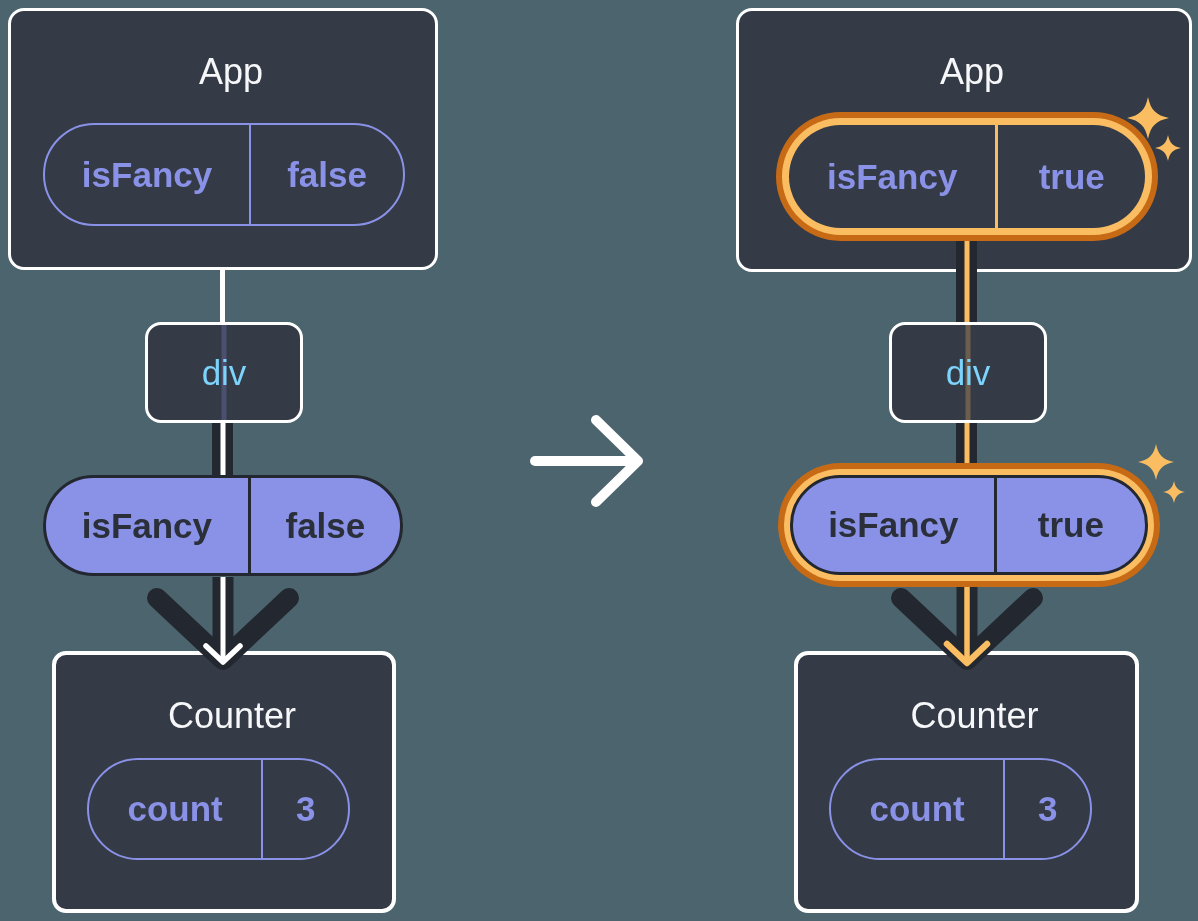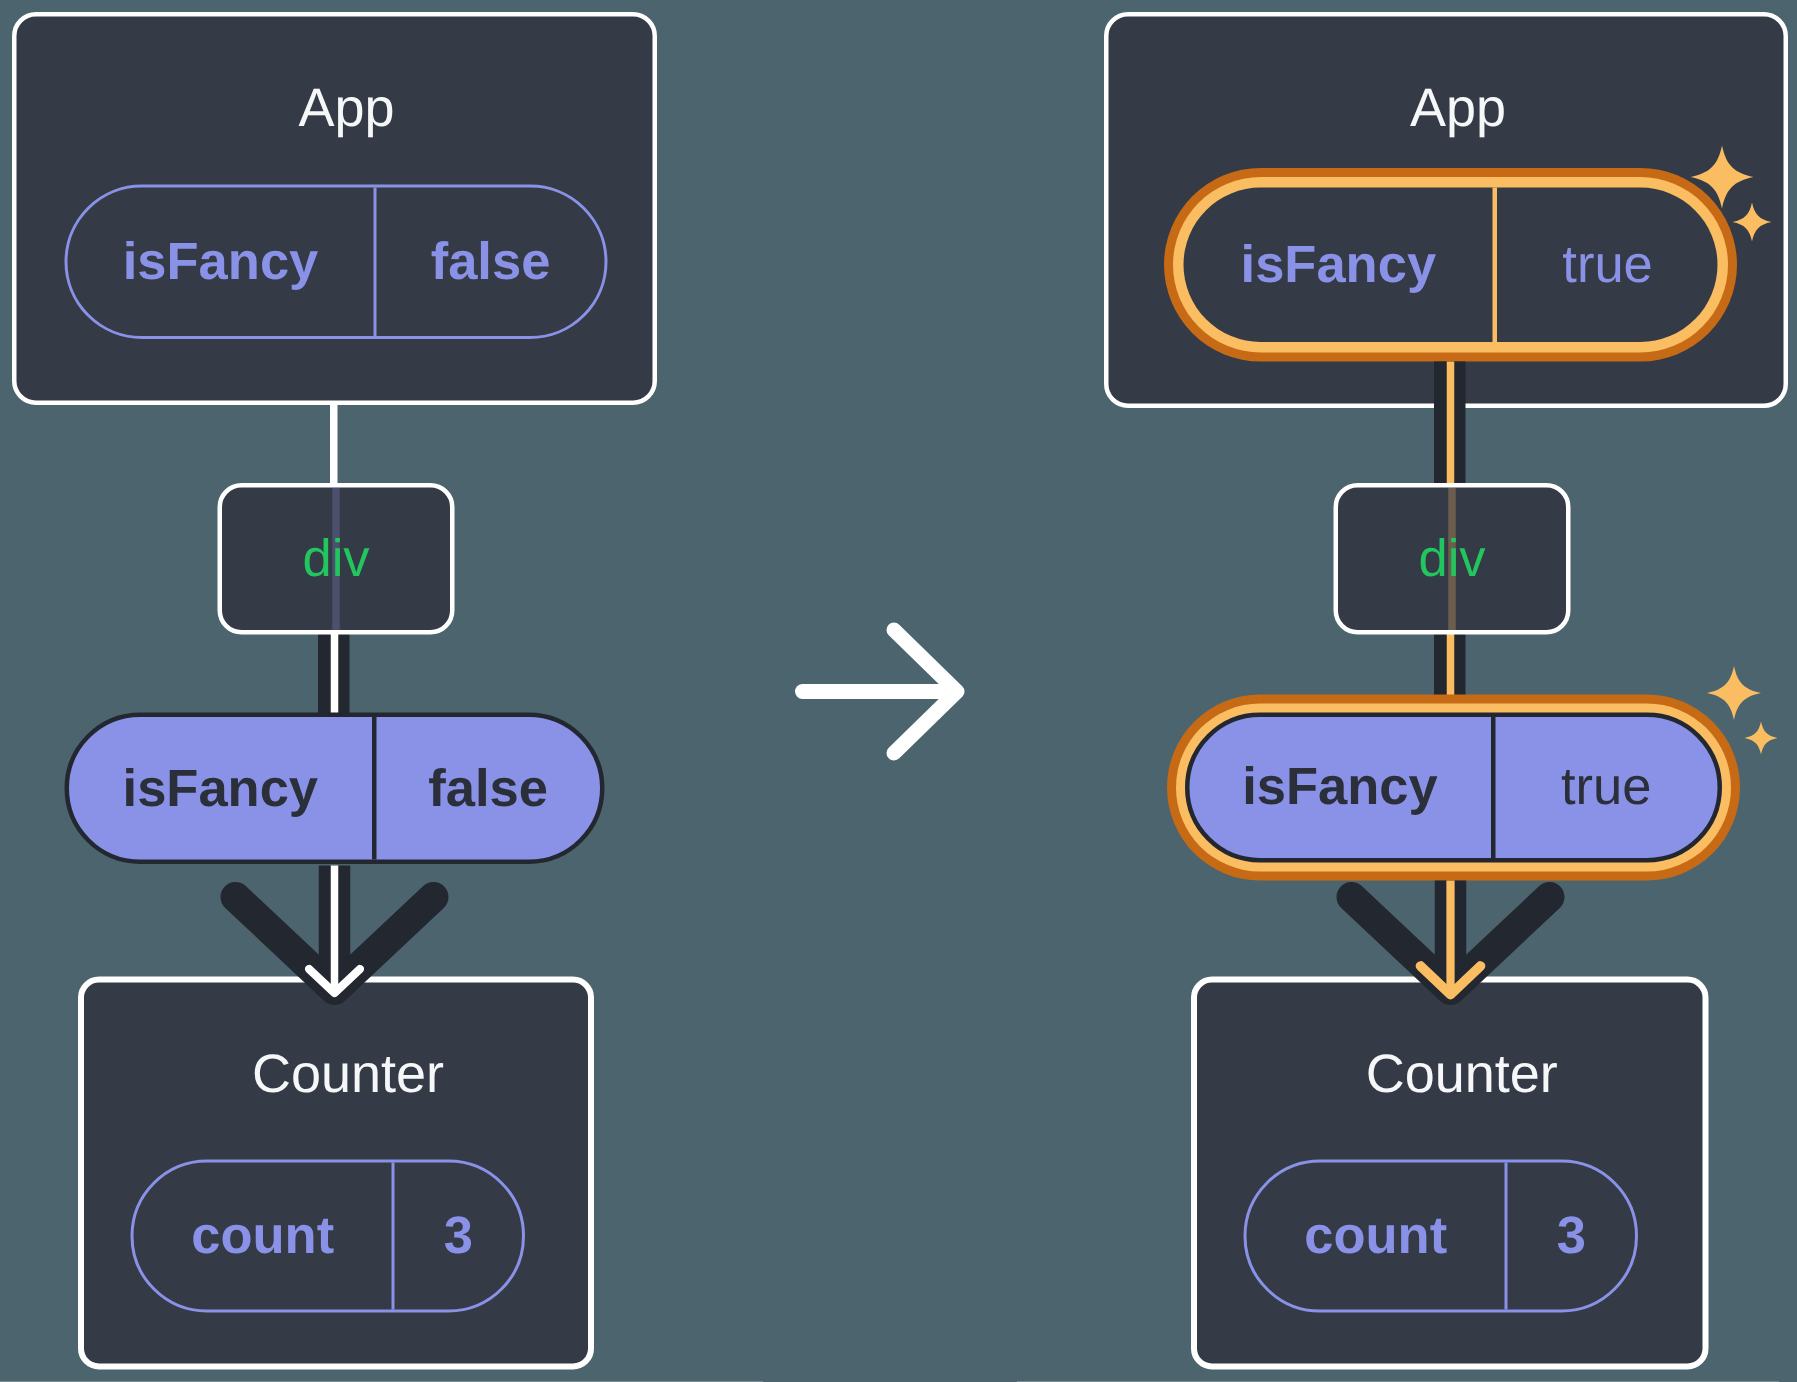--- a/index.html
+++ b/index.html
@@ -13,32 +13,32 @@
 
   .pill{position:absolute;display:flex;border-radius:999px;box-sizing:border-box;
         font-size:35px;align-items:stretch;}
   .cell{display:flex;align-items:center;justify-content:center;box-sizing:border-box;font-weight:bold;}
   .outline{border:2.5px solid #8A92E8;color:#8A92E8;}
   .outline .val{border-left:2.5px solid #8A92E8;}
   .filled{background:#8A92E8;border:3px solid #23272F;color:#2A2F39;}
   .filled .val{border-left:3px solid #23272F;}
   .k57{width:57%;} .v43{width:43%;}
   .k66{width:66.5%;} .v34{width:33.5%;}
-  .boldval{font-weight:normal;}
+  .boldval{font-weight:bold;}
 
   
   .b-app{left:8px;top:8px;width:430px;height:262px;}
   .b-app .pill{left:32px;top:112px;width:362px;height:103px;}
   .b-div{left:145px;top:322px;width:158px;height:101px;}
   .b-prop{left:43px;top:475px;width:360px;height:101px;z-index:2;}
   .b-counter{left:52px;top:651px;width:344px;height:262px;border-width:4px;border-radius:14px;}
-  .counter-pill{left:31px;top:118px;width:263px;height:102px;}
+  .counter-pill{left:31px;top:103px;width:263px;height:102px;}
 
   .div-label{position:absolute;inset:0;display:flex;align-items:center;
-             justify-content:center;color:#22c55e;font-size:35px;}
+             justify-content:center;color:#7dd3fc;font-size:35px;}
   .stripe{position:absolute;left:50%;transform:translateX(-50%);top:0;bottom:0;width:5px;}
   .stripe-p{background:rgba(138,146,232,0.25);}
   .stripe-o{background:rgba(250,189,98,0.28);}
 
   .conn{position:absolute;z-index:1;}
   .c1{left:220px;top:268px;width:5px;height:56px;background:#FFFFFF;}
   .band{position:absolute;width:21px;background:#23272F;}
   .core{position:absolute;left:50%;transform:translateX(-50%);top:0;bottom:0;width:5px;}
   .core-w{background:#FFFFFF;} .core-o{background:#FABD62;}
   .b-band{left:212px;top:420px;height:58px;z-index:1;}

